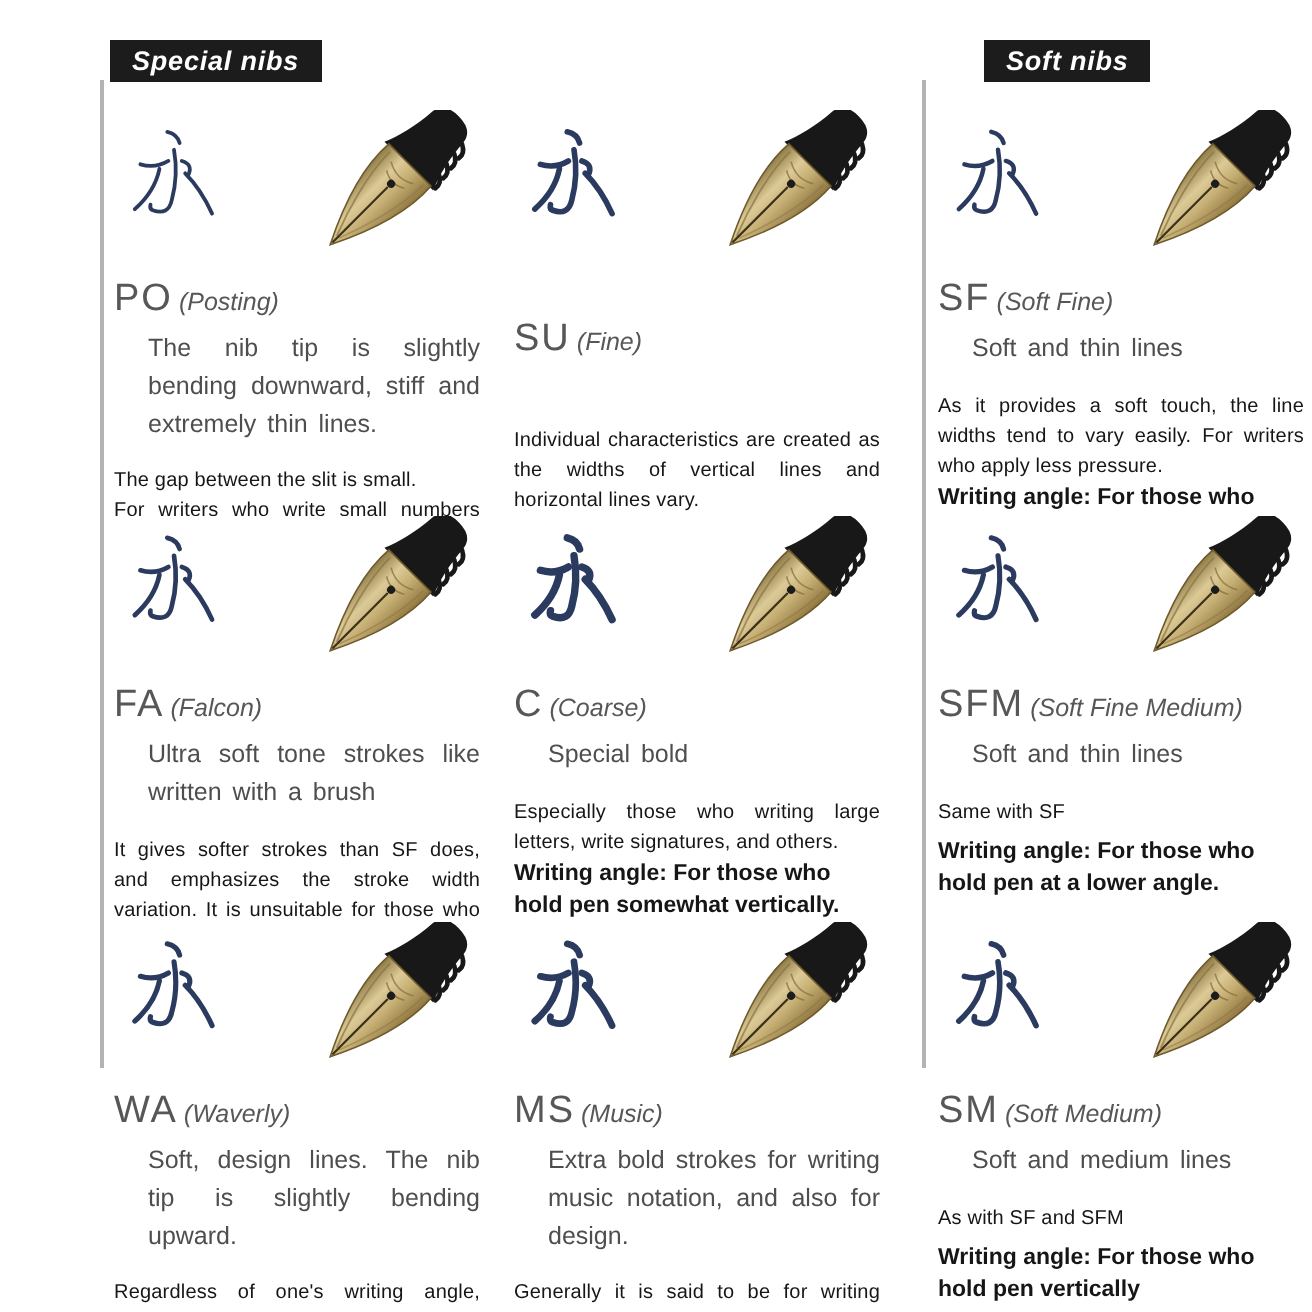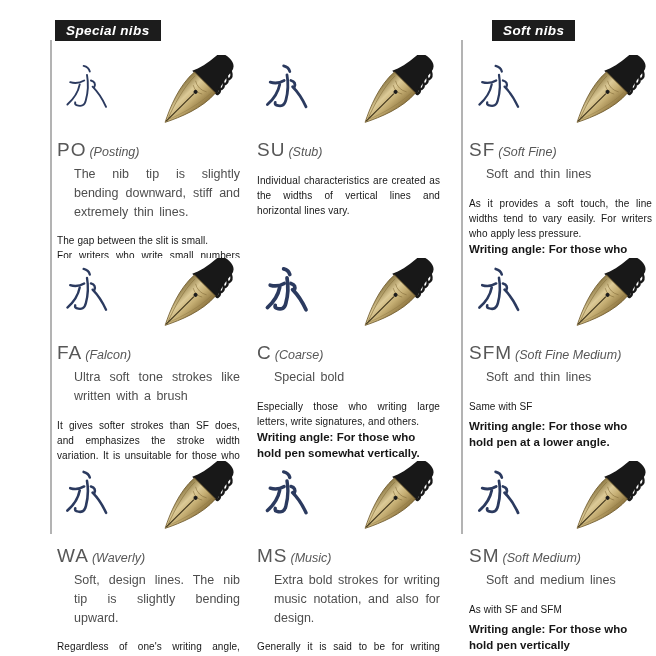--- a/index.html
+++ b/index.html
@@ -19,21 +19,21 @@
   #hdr-special{left:55px;}
   #hdr-soft{left:492px;}
   .vline{position:absolute;top:40px;width:2px;height:494px;background:#b3b3b3;}
   #line-special{left:50px;}
   #line-soft{left:461px;}
 
   .grid{position:absolute;top:55px;display:grid;grid-auto-rows:203px;}
   #grid-special{left:57px;width:383px;grid-template-columns:183px 183px;column-gap:17px;}
   #grid-soft{left:469px;width:183px;grid-template-columns:183px;}
 
-  .cell{display:flex;flex-direction:column;overflow:hidden;}
+  .cell{display:flex;flex-direction:column;overflow:hidden;justify-content:space-between;}
   .cell-top{position:relative;height:76px;flex:none;}
   .kanji{position:absolute;left:2px;top:4px;width:56px;height:62px;color:#2b3a5f;fill:none;stroke:currentColor;stroke-linecap:round;stroke-linejoin:round;}
   .nib{position:absolute;right:-2px;top:-8px;width:94px;height:94px;}
 
   .title{margin-top:8px;flex:none;color:#575757;}
   .code{font-size:19px;letter-spacing:1px;}
   .tname{font-size:12.5px;font-style:italic;margin-left:3px;}
 
   .subtitle{
     margin-top:4px;font-size:12.5px;line-height:1.5;color:#4e4e4e;
@@ -108,21 +108,21 @@
 
   <div class="cell">
     <div class="cell-top">
       <svg class="kanji" style="stroke-width:5" viewBox="0 0 100 100">
           <use href="#sym-kanji"></use>
         </svg>
       <svg class="nib" viewBox="0 0 120 120">
           <use href="#sym-nib"></use>
         </svg>
     </div>
-    <div class="title"><span class="code">SU</span><span class="tname">(Stub)</span></div>
+    <div class="title"><span class="code">SU</span><span class="tname">(Fine)</span></div>
     <div class="body">Individual characteristics are created as the widths of vertical lines and horizontal lines vary.</div>
 
   </div>
 
   <div class="cell">
     <div class="cell-top">
       <svg class="kanji" style="stroke-width:4.2" viewBox="0 0 100 100">
           <use href="#sym-kanji"></use>
         </svg>
       <svg class="nib" viewBox="0 0 120 120">

